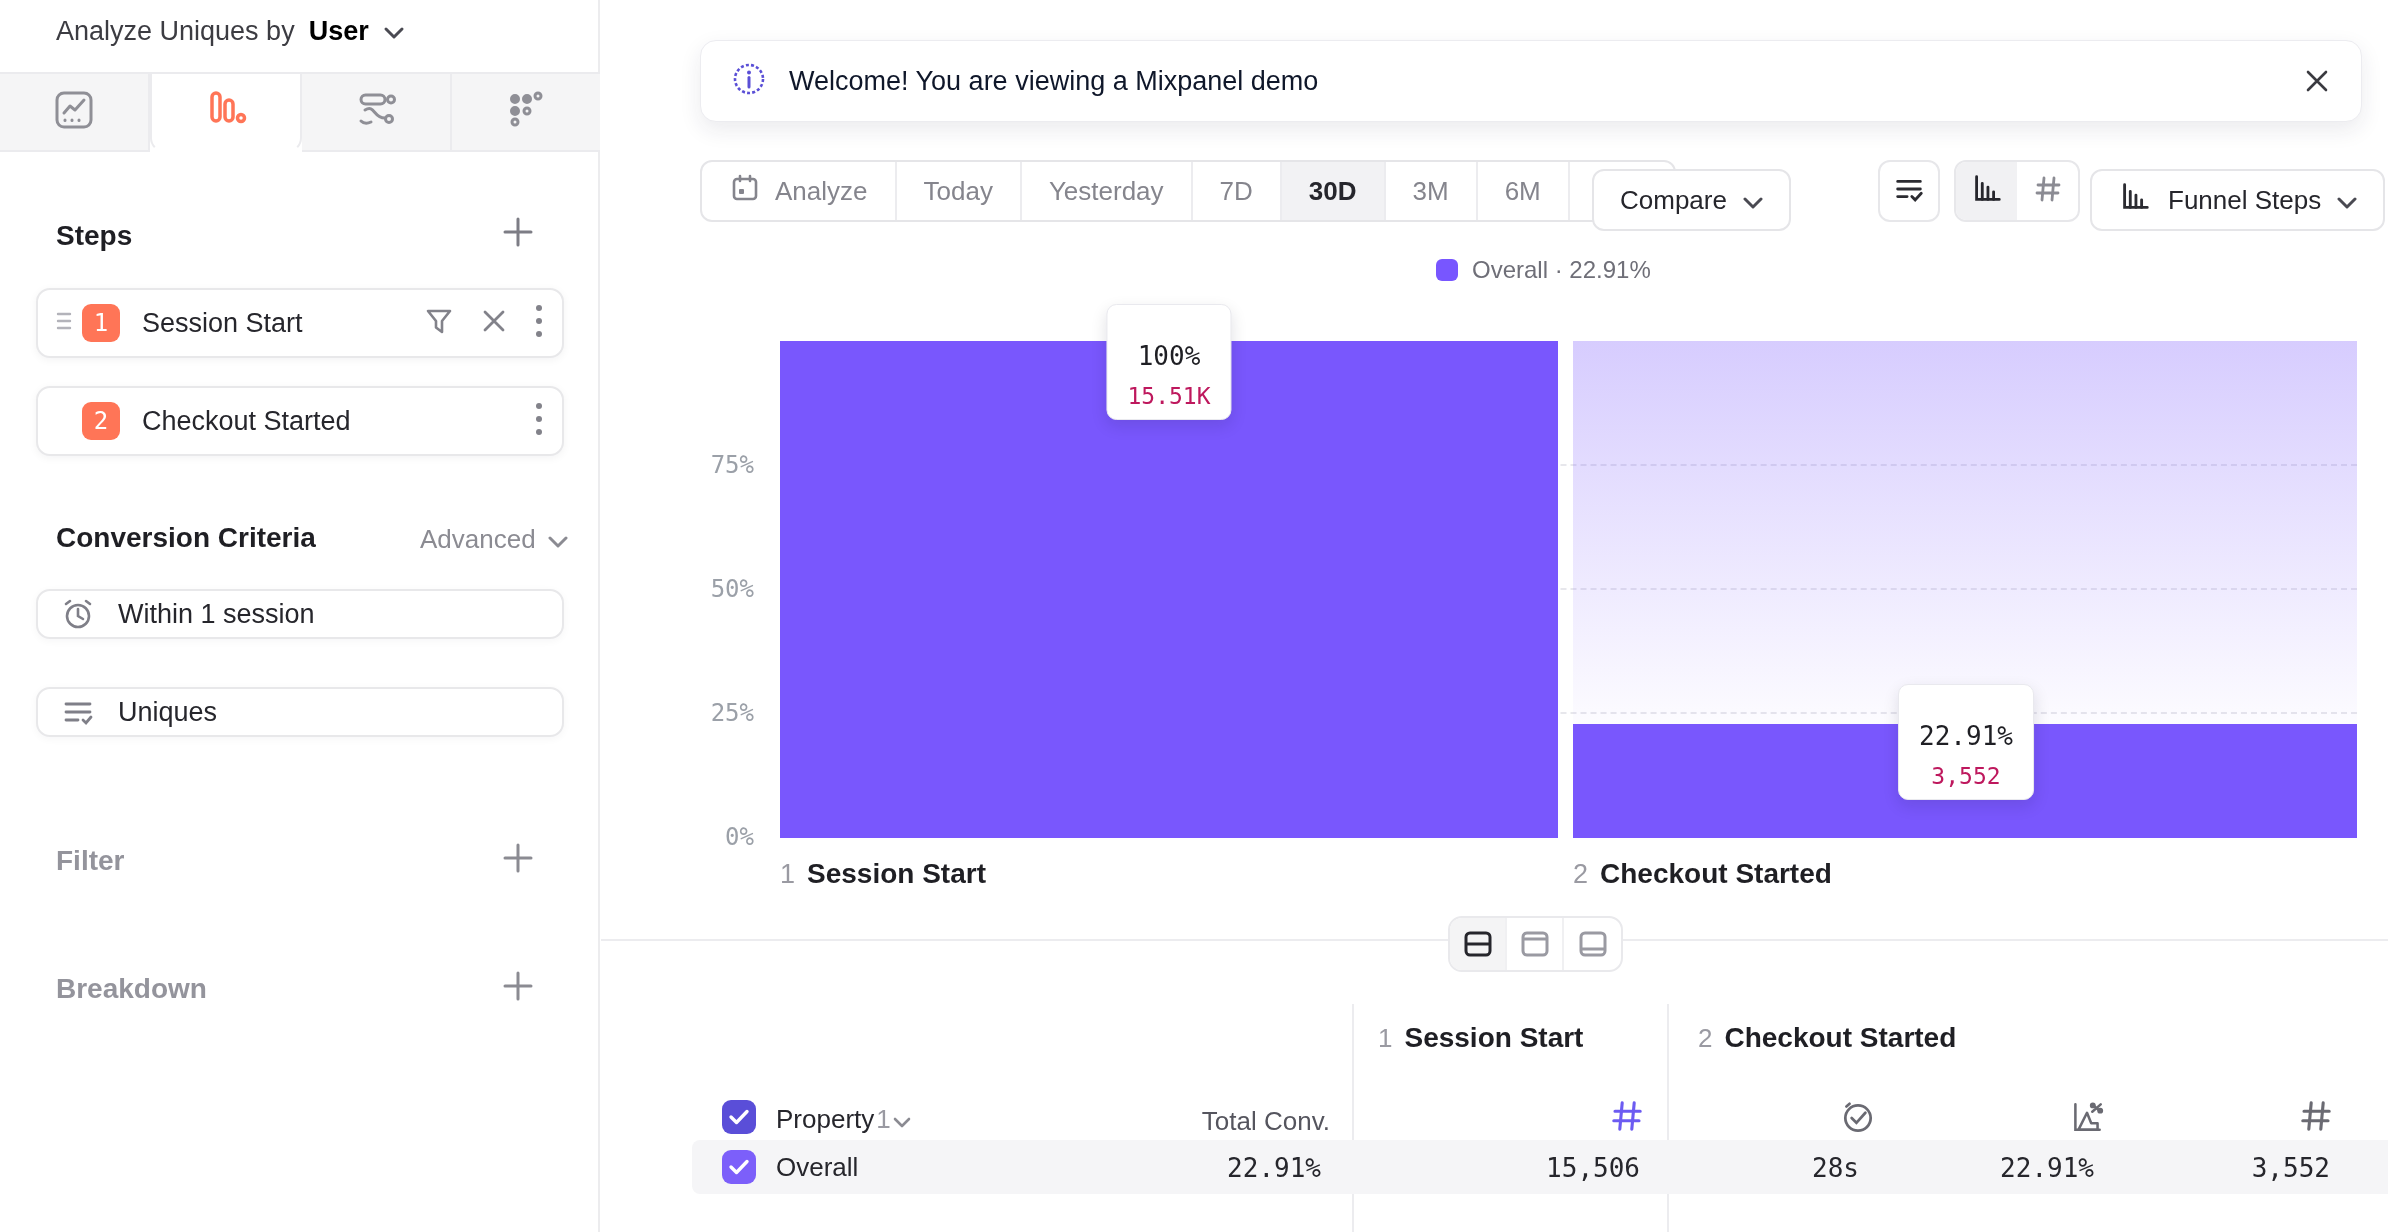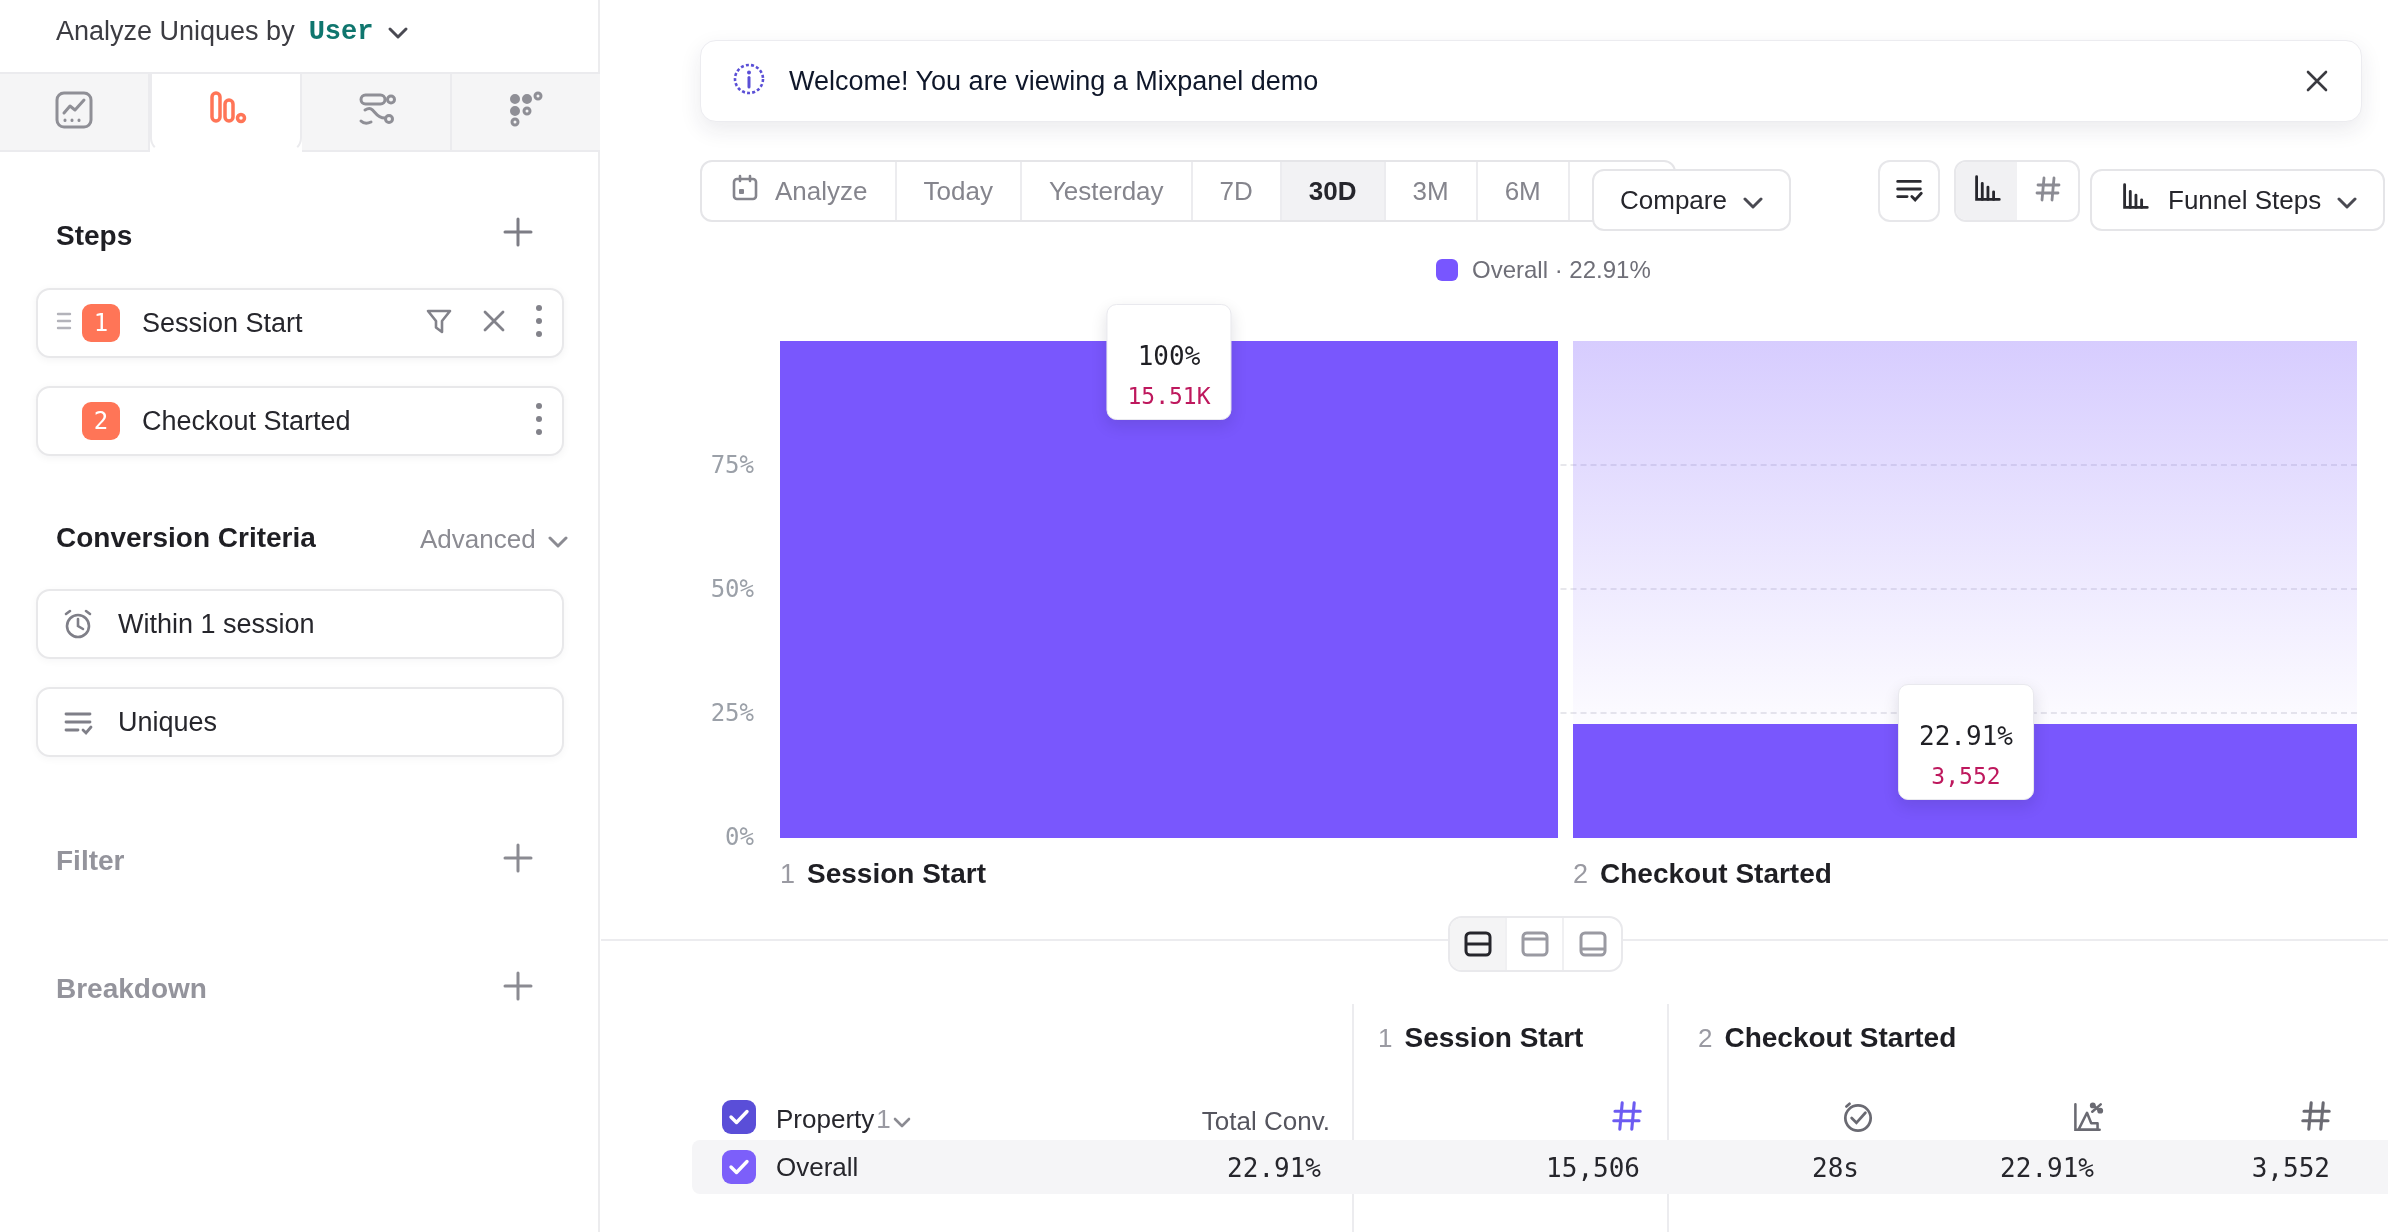--- a/index.html
+++ b/index.html
@@ -6,21 +6,21 @@
   html,body { width:2388px; height:1232px; background:#fff;
     font-family:"Liberation Sans", sans-serif; color:#23232a; }
   .screen { position:relative; width:2388px; height:1232px; overflow:hidden; background:#fff; }
   .mono { font-family:"DejaVu Sans Mono", monospace; }
 
   
   .sidebar { position:absolute; left:0; top:0; width:600px; height:1232px; background:#fff;
     border-right:2px solid #ececee; }
   .analyze-row { position:absolute; left:56px; top:16px; display:flex; align-items:center; gap:14px;
     font-size:27px; color:#3c3c42; white-space:nowrap; }
-  .analyze-row b { color:#0f766e; font-weight:700;font-family:Liberation Mono, monospace; }
+  .analyze-row b { color:#000000; font-weight:700; }
   .chev { display:inline-block; }
 
   .tabs { position:absolute; left:0; top:72px; width:600px; height:80px; display:flex;
     border-top:2px solid #ebebee; }
   .tab { flex:1; display:flex; align-items:center; justify-content:center;
     background:#f5f5f6; border-bottom:2px solid #ebebee; border-right:2px solid #ebebee;
     color:#8f8f96; cursor:pointer; }
   .tab:last-child { border-right:none; }
   .tab.active { background:#fff; border-bottom:2px solid #fff; border-left:2px solid #ebebee;
     border-bottom-left-radius:14px; border-bottom-right-radius:14px; color:#FF7557; }
@@ -33,21 +33,21 @@
   .step-card { position:absolute; left:36px; width:528px; height:70px; background:#fff;
     border:2px solid #e8e8ea; border-radius:14px; box-shadow:0 2px 8px rgba(20,20,40,.05);
     display:flex; align-items:center; padding:0 18px; }
   .drag-handle { width:18px; margin-right:8px; color:#a9a9b0; flex:0 0 auto; }
   .step-badge { width:38px; height:38px; border-radius:9px; background:#FF7557; color:#fff;
     font-size:24px; display:flex; align-items:center; justify-content:center; flex:0 0 auto;
     font-family:"DejaVu Sans Mono", monospace; }
   .step-label { margin-left:22px; font-size:27px; font-weight:500; color:#26262c; flex:1 1 auto; }
   .step-icons { display:flex; align-items:center; gap:26px; color:#82828a; }
 
-  .crit-card { position:absolute; left:36px; width:528px; height:70px; background:#fff;
+  .crit-card { position:absolute; left:36px; width:528px; height:50px; background:#fff;
     border:2px solid #e8e8ea; border-radius:14px; display:flex; align-items:center; gap:22px;
     padding:0 22px; font-size:27px; color:#26262c; box-shadow:0 2px 8px rgba(20,20,40,.04); }
   .crit-card .cicon { color:#7f7f88; display:flex; }
 
   
   .banner { position:absolute; left:700px; top:40px; width:1662px; height:82px; background:#fff;
     border:1px solid #ececf0; border-radius:16px; box-shadow:0 8px 22px rgba(30,30,70,.09);
     display:flex; align-items:center; padding:0 30px; gap:22px; }
   .banner .msg { font-size:27px; color:#0f172a; flex:1 1 auto; }
   .banner .close { color:#3a3a40; cursor:pointer; display:flex; }

